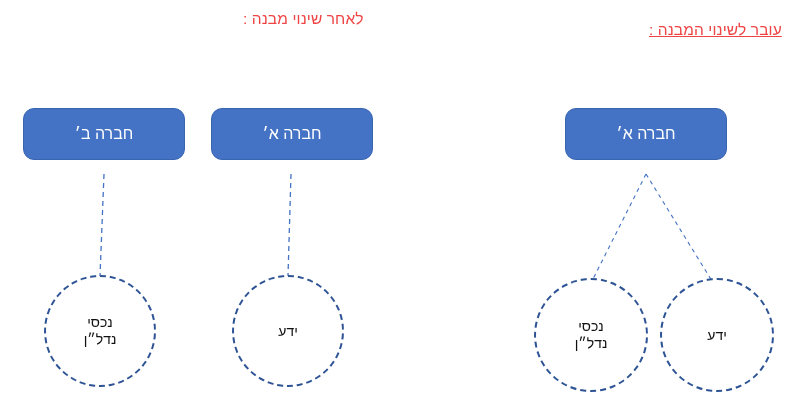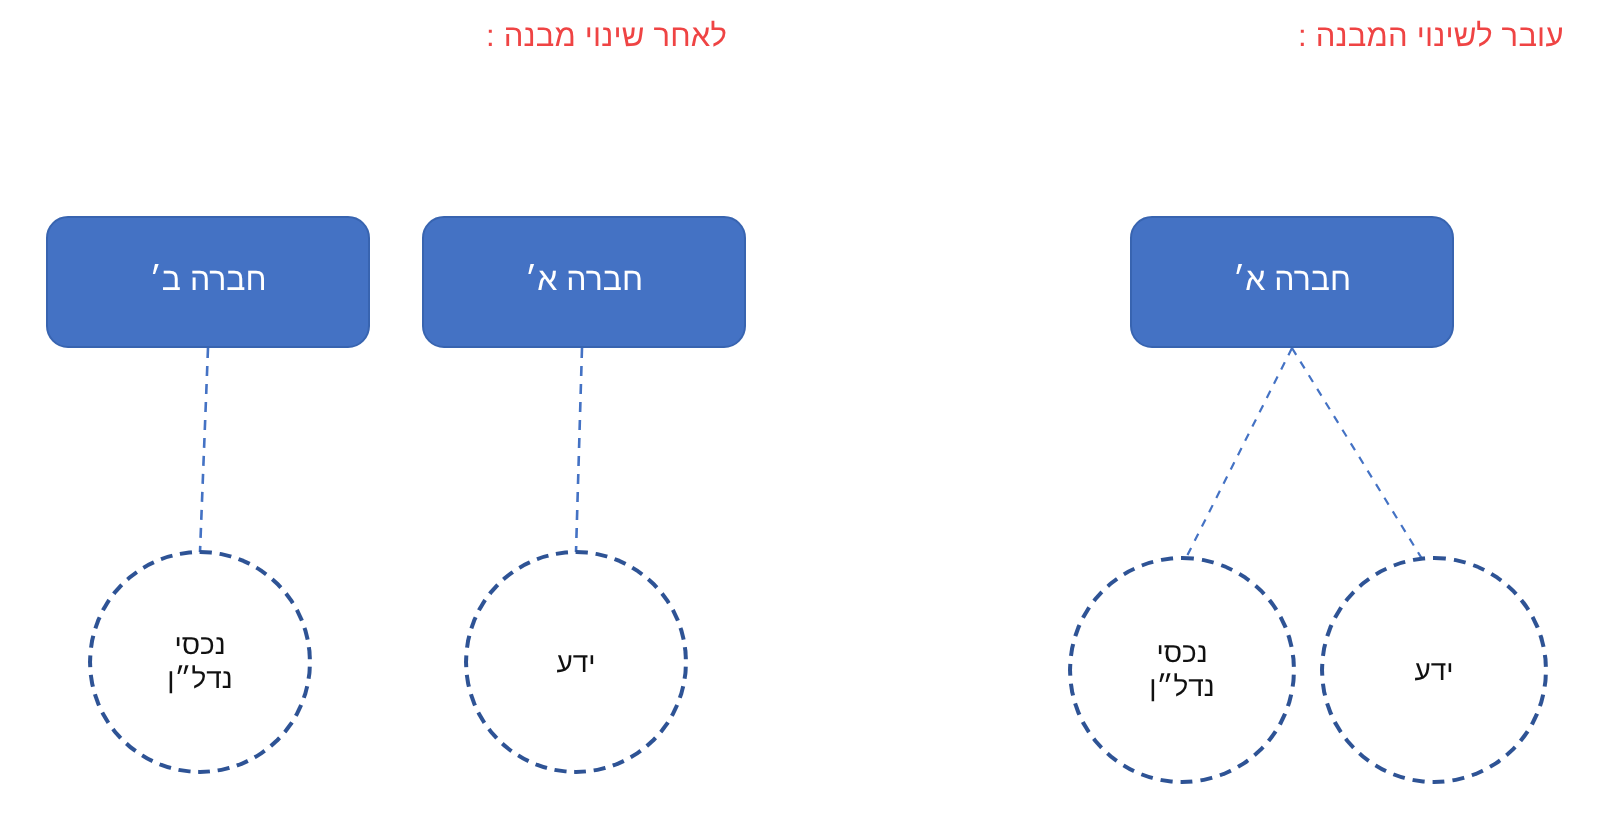--- a/index.html
+++ b/index.html
@@ -30,27 +30,27 @@
     position: absolute;
     direction: rtl;
     unicode-bidi: bidi-override;
     white-space: nowrap;
     font-size: 15.5px;
     line-height: 20px;
     color: #ef4444;
     letter-spacing: 0.1px;
   }
   #title-after  { left: 243px; top: 9px; }
-  #title-before { left: 649px; top: 9px; }
+  #title-before { left: 649px; top: 20px; text-decoration: underline; }
 
   
   .company-box {
     position: absolute;
     width: 162px;
-    height: 66px;
+    height: 52px;
     box-sizing: border-box;
     background: #4472C4;
     border: 1.3px solid #3864B0;
     border-radius: 11px;
     display: flex;
     align-items: center;
     justify-content: center;
     direction: rtl;
     unicode-bidi: bidi-override;
     color: #ffffff;

